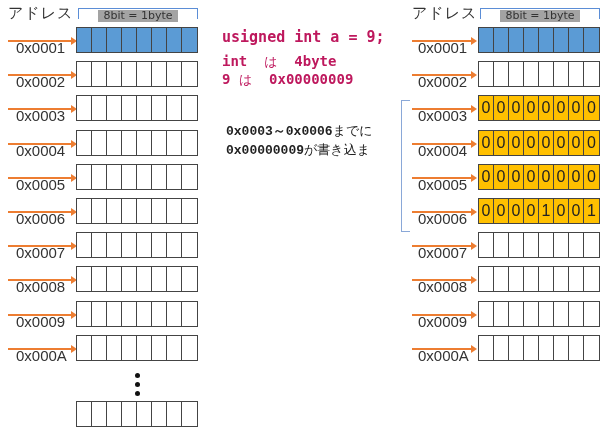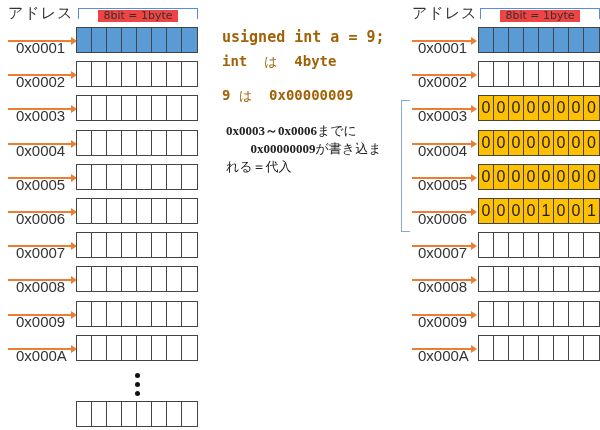--- a/index.html
+++ b/index.html
@@ -1,35 +1,35 @@
 <!DOCTYPE html>
 <html><head>
 <meta charset="utf-8">
 <style>
   html, body { margin:0; padding:0; }
   body { width:600px; height:430px; background:#ffffff; position:relative; overflow:hidden;
          font-family:"DejaVu Sans", sans-serif; color:#222; }
   .abs { position:absolute; }
   .title-lbl { font-size:15px; color:#333; letter-spacing:1px; }
   .brace-box { border:1px solid #5b8dd6; border-bottom:none; height:10px; }
-  .brace-text { font-size:11px; color:#333; text-align:center; background:#ef4444; line-height:12px; }
+  .brace-text { font-size:11px; color:#333; text-align:center; background:#a3a3a3; line-height:12px; }
   .row { position:absolute; display:flex; height:26px; border:1.5px solid #444; box-sizing:border-box; }
   .cell { width:15px; height:100%; box-sizing:border-box; border-right:1px solid #444;
           font-family:"Liberation Sans", sans-serif; font-size:16px; text-align:center; line-height:23px; color:#222; }
   .cell:last-child { border-right:none; }
   .row.blue { background:#5b9bd5; }
   .row.yellow { background:#ffc000; }
   .row.white { background:#fff; }
   .addr { position:absolute; font-family:"Liberation Sans", sans-serif; font-size:15px; color:#333; }
   .arrow { position:absolute; height:2px; background:#ed7d31; }
   .arrow::after { content:""; position:absolute; right:-5px; top:-3px; border-left:6px solid #ed7d31;
                   border-top:4px solid transparent; border-bottom:4px solid transparent; }
-  .code { font-family:"DejaVu Sans Mono", monospace; font-size:14px; color:#a16207; }
+  .code { font-family:"DejaVu Sans Mono", monospace; font-size:14px; color:#be185d; }
   .note { font-family:"DejaVu Sans", sans-serif; font-size:13px; color:#222; line-height:18px; }
-  .note b { font-family:Liberation Serif, serif; font-weight:bold; }
+  .note b { font-family:Liberation Mono, monospace; font-weight:bold; }
   .dot { position:absolute; width:5px; height:5px; border-radius:50%; background:#111; }
   .bracket { position:absolute; border:1px solid #8aa8d8; border-right:none; }
 </style>
 </head>
 <body>
 
 <div class="abs title-lbl" style="left:8px;top:4px;">アドレス</div>
 <div class="abs brace-box" style="left:78px;top:8px;width:118px;"></div>
 <div class="abs brace-text" style="left:98px;top:10px;width:80px;">8bit = 1byte</div>
 
@@ -293,23 +293,22 @@
   </div>
 
 <div class="dot" style="left:135px;top:373px;"></div>
 <div class="dot" style="left:135px;top:382px;"></div>
 <div class="dot" style="left:135px;top:391px;"></div>
 
 <div class="abs code" style="left:222px;top:28px;font-weight:bold;font-size:15px;">usigned int a = 9;</div>
 <div class="abs code" style="left:222px;top:53px;font-weight:bold;">
   <span>int</span>&nbsp;&nbsp;<span style="font-weight:normal;font-family:'DejaVu Sans',sans-serif;font-size:13px;">は</span>&nbsp;&nbsp;<span>4byte</span>
 </div>
-<div class="abs code" style="left:222px;top:71px;font-weight:bold;margin-top:16px;">
+<div class="abs code" style="left:222px;top:71px;font-weight:bold;">
   <span>9</span>&nbsp;<span style="font-weight:normal;font-family:'DejaVu Sans',sans-serif;font-size:13px;">は</span>&nbsp;&nbsp;<span>0x00000009</span>
 </div>
 
 <div class="abs note" style="left:226px;top:122px;width:180px;">
   <div style="white-space:nowrap;"><b>0x0003～0x0006</b><span>までに</span></div>
-  <div style="white-space:nowrap;text-align:center;"><b>0x00000009</b><span>が書き込ま</span></div>
-  <div>れる＝代入</div>
+  <div style="white-space:nowrap;"><b>0x00000009</b><span>が書き込ま</span></div>
 </div>
 
 <div class="bracket" style="left:401px;top:100px;width:8px;height:130px;"></div>
 
 </body></html>

